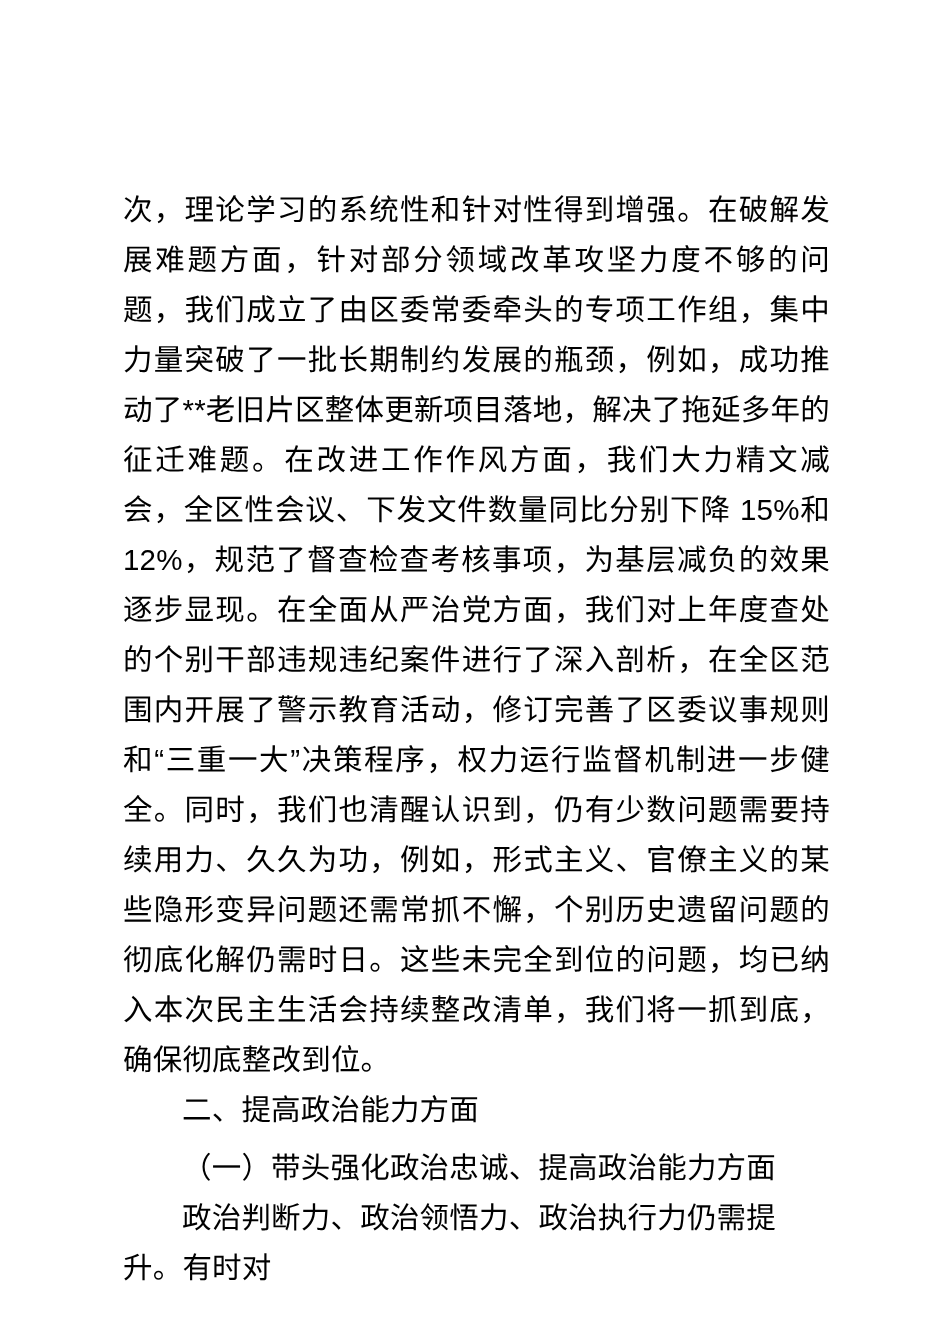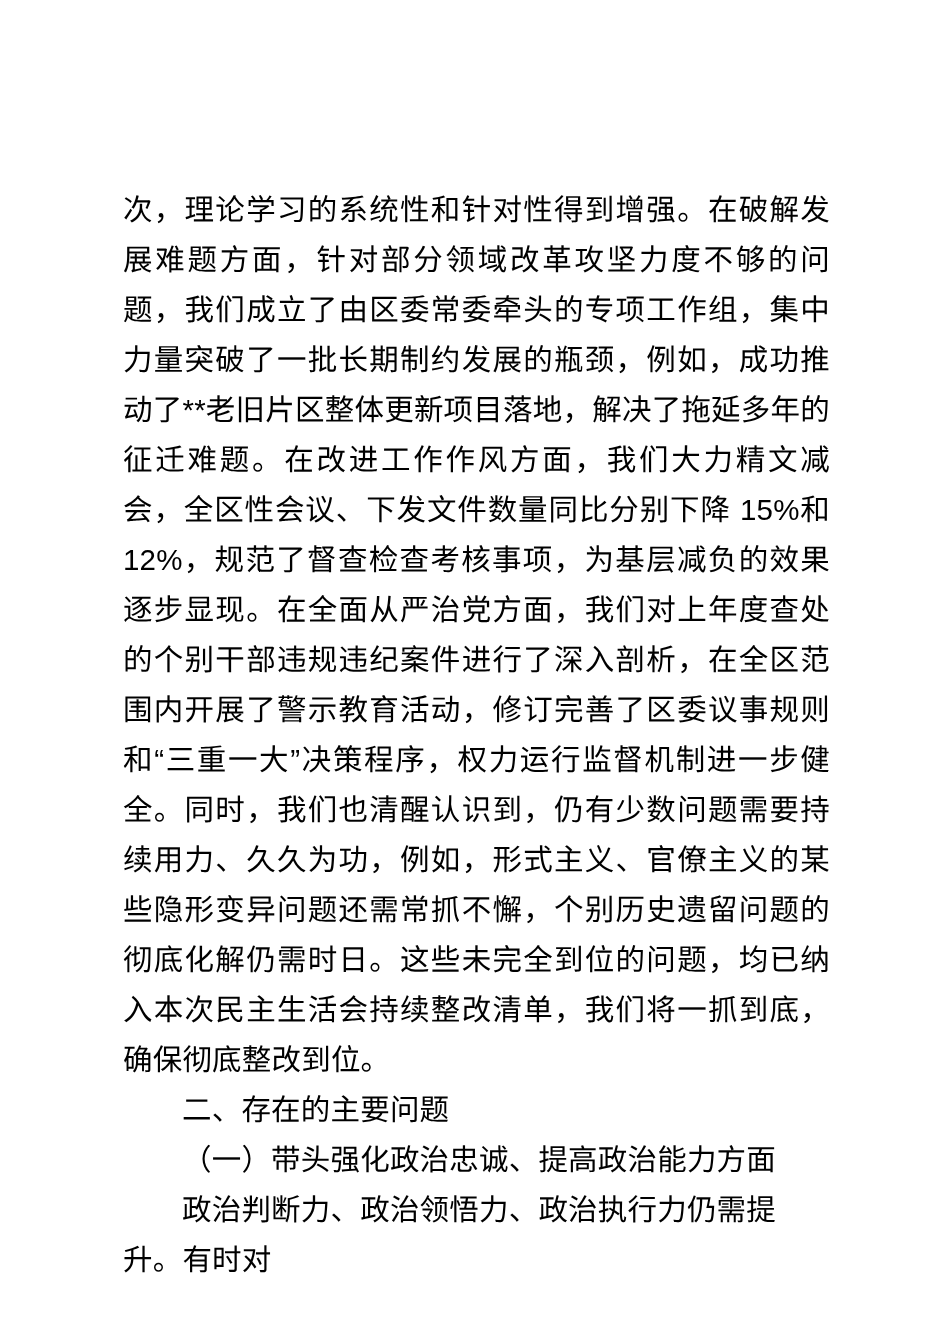--- a/index.html
+++ b/index.html
@@ -56,37 +56,38 @@
 
   
   p.heading-num {
     text-indent: 2em;
   }
 
   
   p.subheading {
     text-indent: 2em;
     text-align: left;
+    margin-top: 8px;
   }
 
   
   p.para-last,
   p.short-line {
     text-align: left;
   }
 </style>
 </head>
 <body>
 
 <div class="page">
   <div class="doc-body">
 
     <p class="para continued">次，理论学习的系统性和针对性得到增强。在破解发展难题方面，针对部分领域改革攻坚力度不够的问题，我们成立了由区委常委牵头的专项工作组，集中力量突破了一批长期制约发展的瓶颈，例如，成功推动了**老旧片区整体更新项目落地，解决了拖延多年的征迁难题。在改进工作作风方面，我们大力精文减会，全区性会议、下发文件数量同比分别下降 15%和12%，规范了督查检查考核事项，为基层减负的效果逐步显现。在全面从严治党方面，我们对上年度查处的个别干部违规违纪案件进行了深入剖析，在全区范围内开展了警示教育活动，修订完善了区委议事规则和“三重一大”决策程序，权力运行监督机制进一步健全。同时，我们也清醒认识到，仍有少数问题需要持续用力、久久为功，例如，形式主义、官僚主义的某些隐形变异问题还需常抓不懈，个别历史遗留问题的彻底化解仍需时日。这些未完全到位的问题，均已纳入本次民主生活会持续整改清单，我们将一抓到底，确保彻底整改到位。</p>
 
-    <p class="para heading-num short-line">二、存在的主要问题</p>
+    <p class="para heading-num short-line">二、提高政治能力方面</p>
 
 
     <p class="para subheading">（一）带头强化政治忠诚、提高政治能力方面</p>
 
     <p class="para indent2 short-line">政治判断力、政治领悟力、政治执行力仍需提升。有时对</p>
 
   </div>
 </div>
 
 </body></html>

